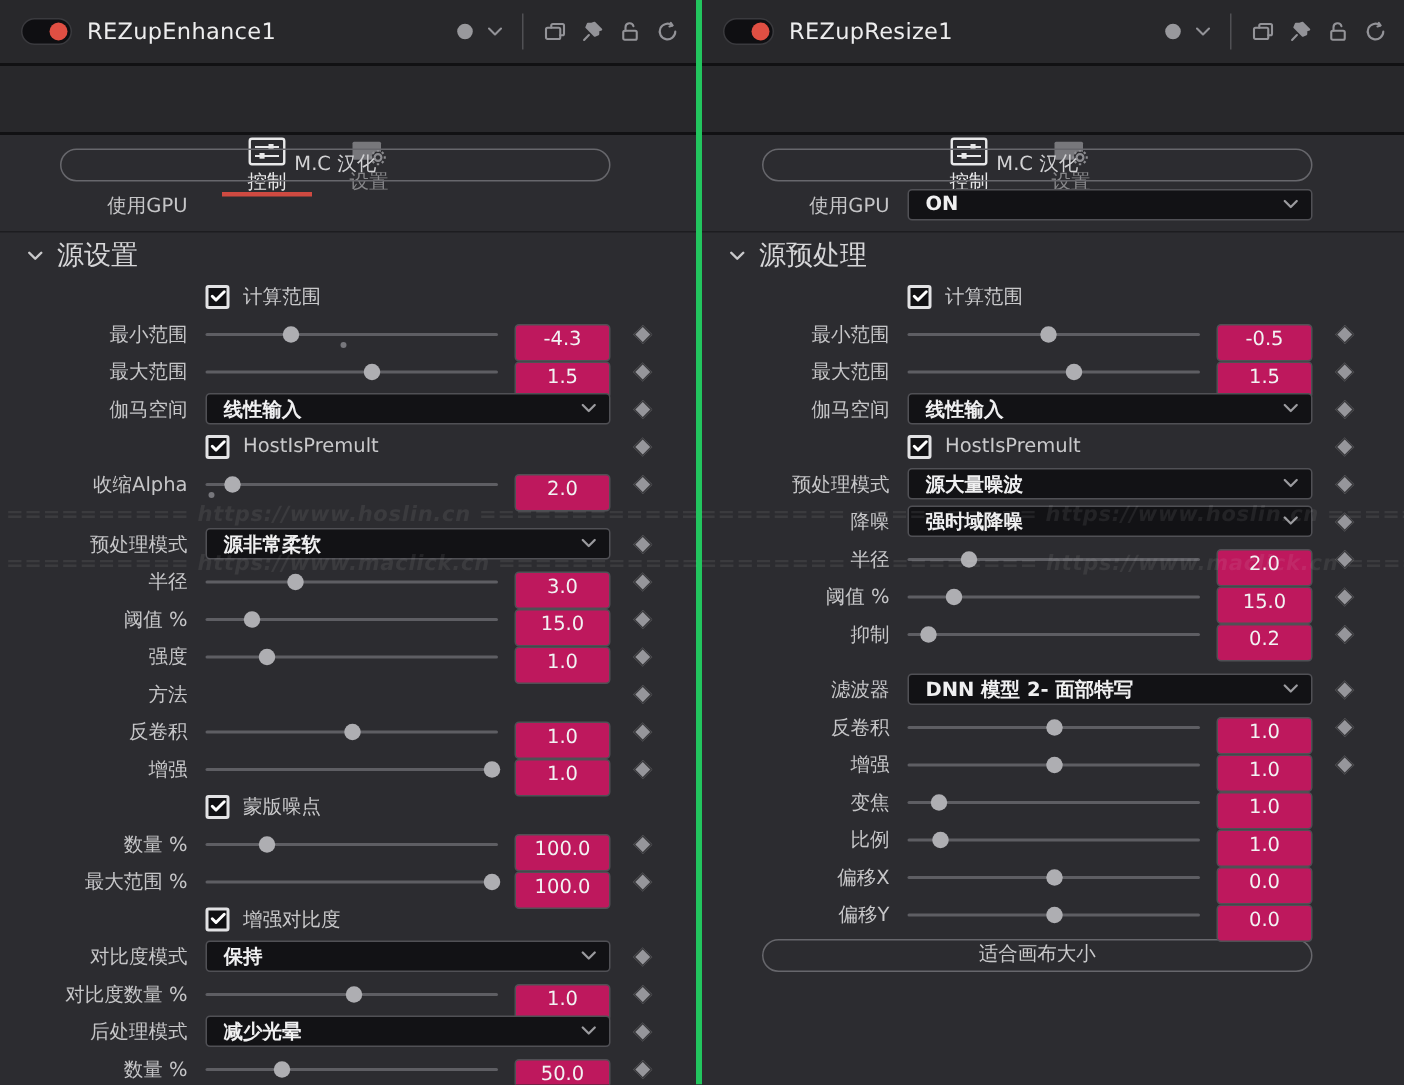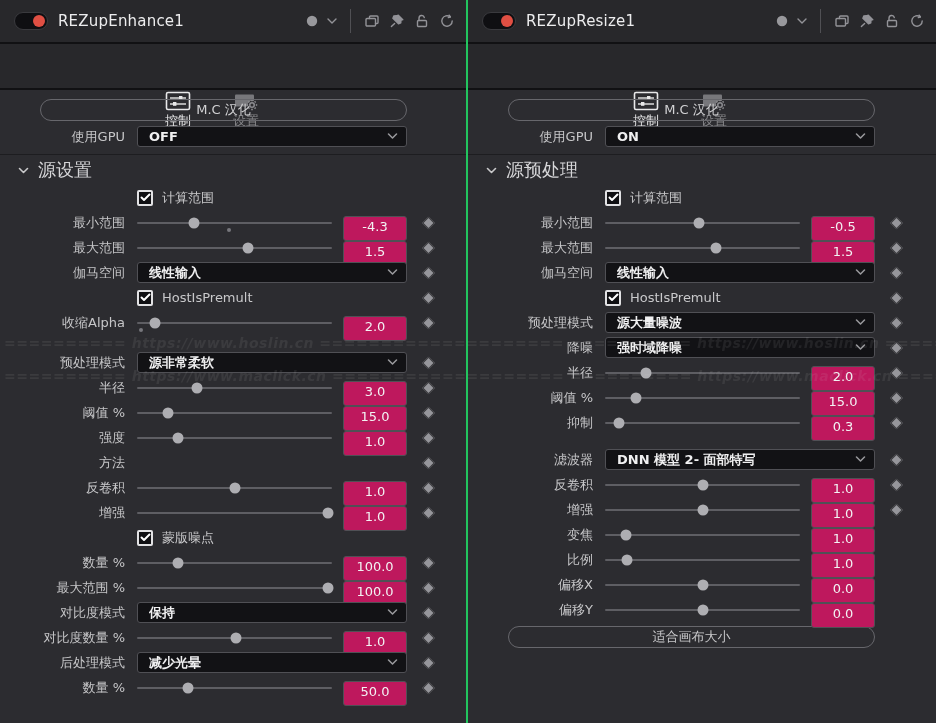--- a/index.html
+++ b/index.html
@@ -3,21 +3,21 @@
 <meta charset="utf-8">
 <style>
   * { margin:0; padding:0; box-sizing:border-box; }
   html,body { width:936px; height:723px; overflow:hidden; }
   body {
     font-family:"DejaVu Sans","Liberation Sans",sans-serif;
     background:#2c2c30; color:#c6c6c8; font-size:13px;
     display:flex; position:relative;
   }
   .panel { width:468px; height:723px; display:flex; flex-direction:column; position:relative; }
-  .panel.left { border-right:2px solid #22c55e; }
+  .panel.left { border-right:4px solid #22c55e; }
 
   
   .titlebar {
     height:44px; background:#28282b; border-bottom:2px solid #111113;
     display:flex; align-items:center; padding:0 10px 0 14px; flex:0 0 auto;
   }
   .toggle {
     width:34px; height:18px; border-radius:9px; background:#0f0f12;
     border:1px solid #3a3a3e; position:relative; flex:0 0 auto; cursor:pointer;
   }
@@ -182,28 +182,20 @@
               </g>
             </svg>
           </span>
           <span class="tab-label">设置</span>
         </div>
       </div>
       <div class="content">
         <button class="pill">M.C 汉化</button>
         <div class="crow gpu-row">
           <div class="rlabel">使用GPU</div>
-          <div class="dropdown">
-            <span class="dd-value">OFF</span>
-            <span style="display: flex; align-items: center;">
-              <svg width="11" height="7" viewBox="0 0 11 7" fill="none" stroke="#9a9a9e" stroke-width="1.5" stroke-linecap="round" stroke-linejoin="round">
-                <polyline points="1.5,1 5.5,5 9.5,1"></polyline>
-              </svg>
-            </span>
-          </div>
         </div>
         <div class="hsep"></div>
         <div class="section-row">
           <span style="display: flex; align-items: center;">
             <svg width="11" height="7" viewBox="0 0 11 7" fill="none" stroke="#c9c9cb" stroke-width="1.6" stroke-linecap="round" stroke-linejoin="round">
               <polyline points="1.5,1.5 5.5,5.5 9.5,1.5"></polyline>
             </svg>
           </span>
           <span class="sec-label">源设置</span>
         </div>
@@ -348,20 +340,29 @@
           <div class="diamond"></div>
         </div>
         <div class="crow">
           <div class="rlabel">最大范围 %</div>
           <div class="slider-wrap">
             <div class="slider-track"></div>
             <div class="slider-handle" style="left: 98%;"></div>
           </div>
           <div class="value-box">100.0</div>
           <div class="diamond"></div>
+        </div>
+        <div class="crow">
+          <div class="rlabel"></div>
+          <div class="checkbox">
+            <svg width="11" height="9" viewBox="0 0 11 9" fill="none" stroke="#ffffff" stroke-width="2" stroke-linecap="round" stroke-linejoin="round">
+              <polyline points="1.5,4.5 4,7 9.5,1.5"></polyline>
+            </svg>
+          </div>
+          <span class="cb-label">增强对比度</span>
         </div>
         <div class="crow">
           <div class="rlabel">对比度模式</div>
           <div class="dropdown">
             <span class="dd-value">保持</span>
             <span style="display: flex; align-items: center;">
               <svg width="11" height="7" viewBox="0 0 11 7" fill="none" stroke="#9a9a9e" stroke-width="1.5" stroke-linecap="round" stroke-linejoin="round">
                 <polyline points="1.5,1 5.5,5 9.5,1"></polyline>
               </svg>
             </span>
@@ -593,21 +594,21 @@
           </div>
           <div class="value-box">15.0</div>
           <div class="diamond"></div>
         </div>
         <div class="crow">
           <div class="rlabel">抑制</div>
           <div class="slider-wrap">
             <div class="slider-track"></div>
             <div class="slider-handle" style="left: 7%;"></div>
           </div>
-          <div class="value-box">0.3</div>
+          <div class="value-box">0.2</div>
           <div class="diamond"></div>
         </div>
         <div class="spacer-row" style="height: 12px;"></div>
         <div class="crow">
           <div class="rlabel">滤波器</div>
           <div class="dropdown">
             <span class="dd-value">DNN 模型 2- 面部特写</span>
             <span style="display: flex; align-items: center;">
               <svg width="11" height="7" viewBox="0 0 11 7" fill="none" stroke="#9a9a9e" stroke-width="1.5" stroke-linecap="round" stroke-linejoin="round">
                 <polyline points="1.5,1 5.5,5 9.5,1"></polyline>

